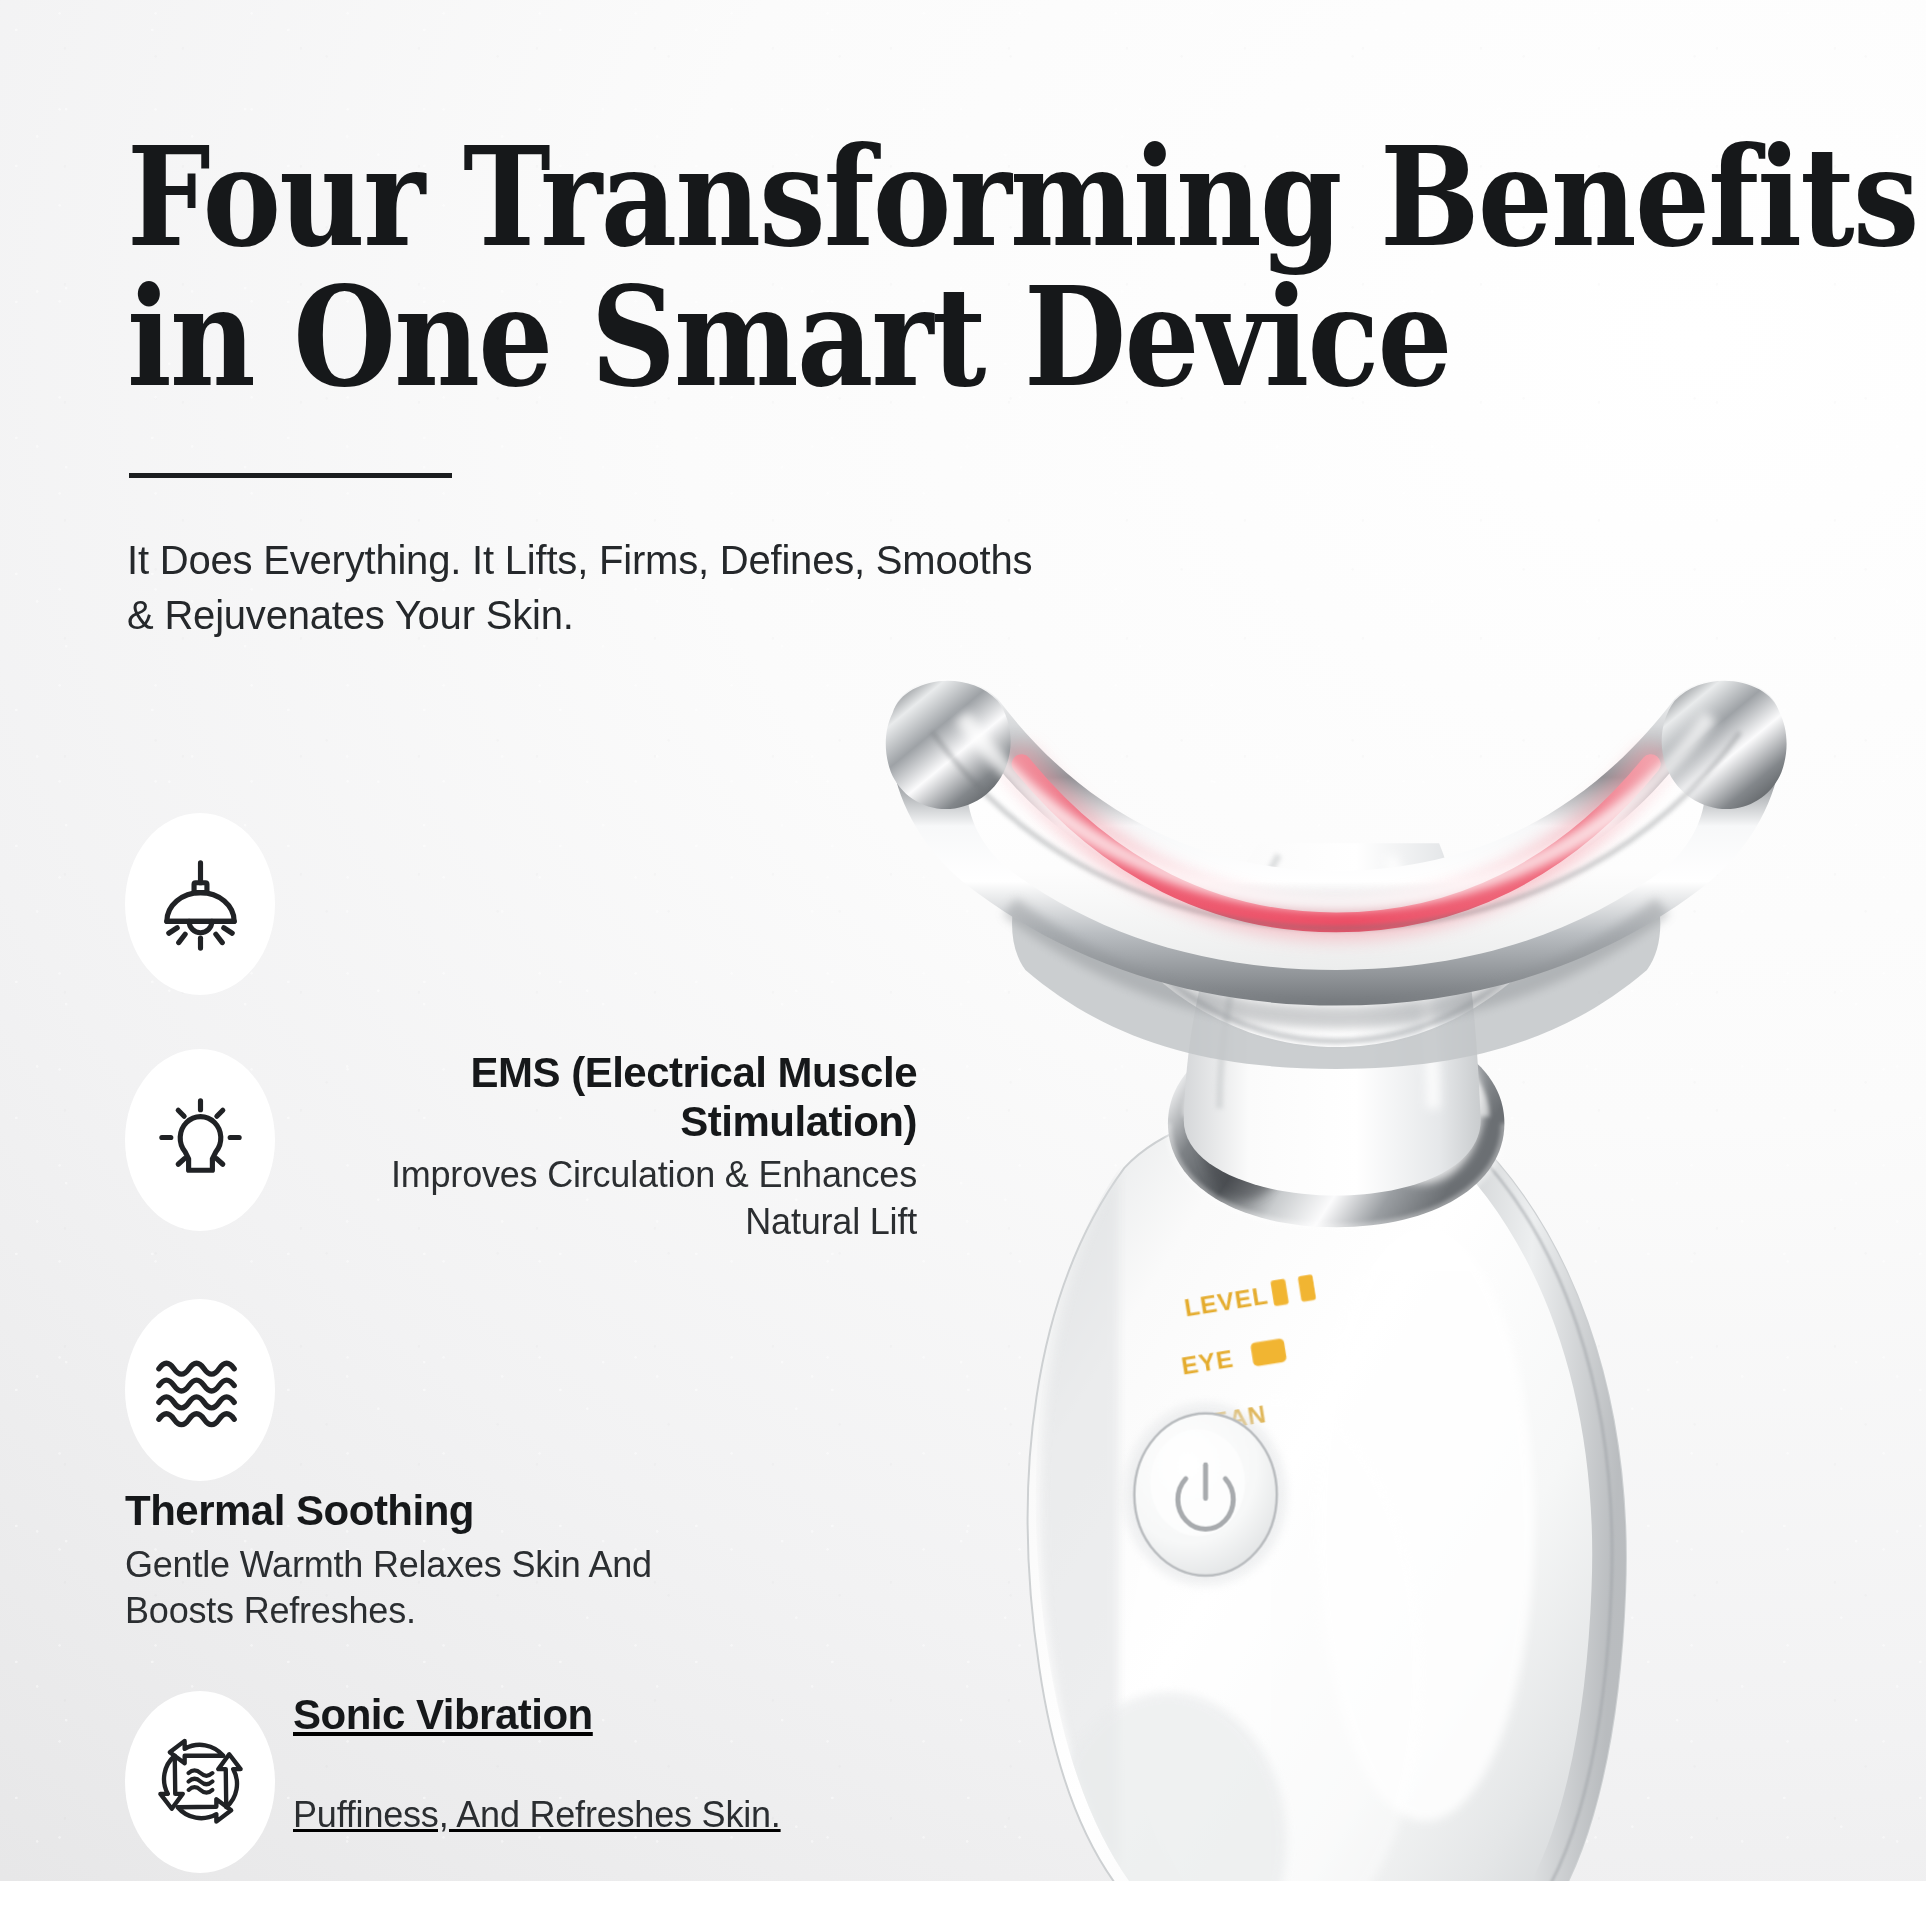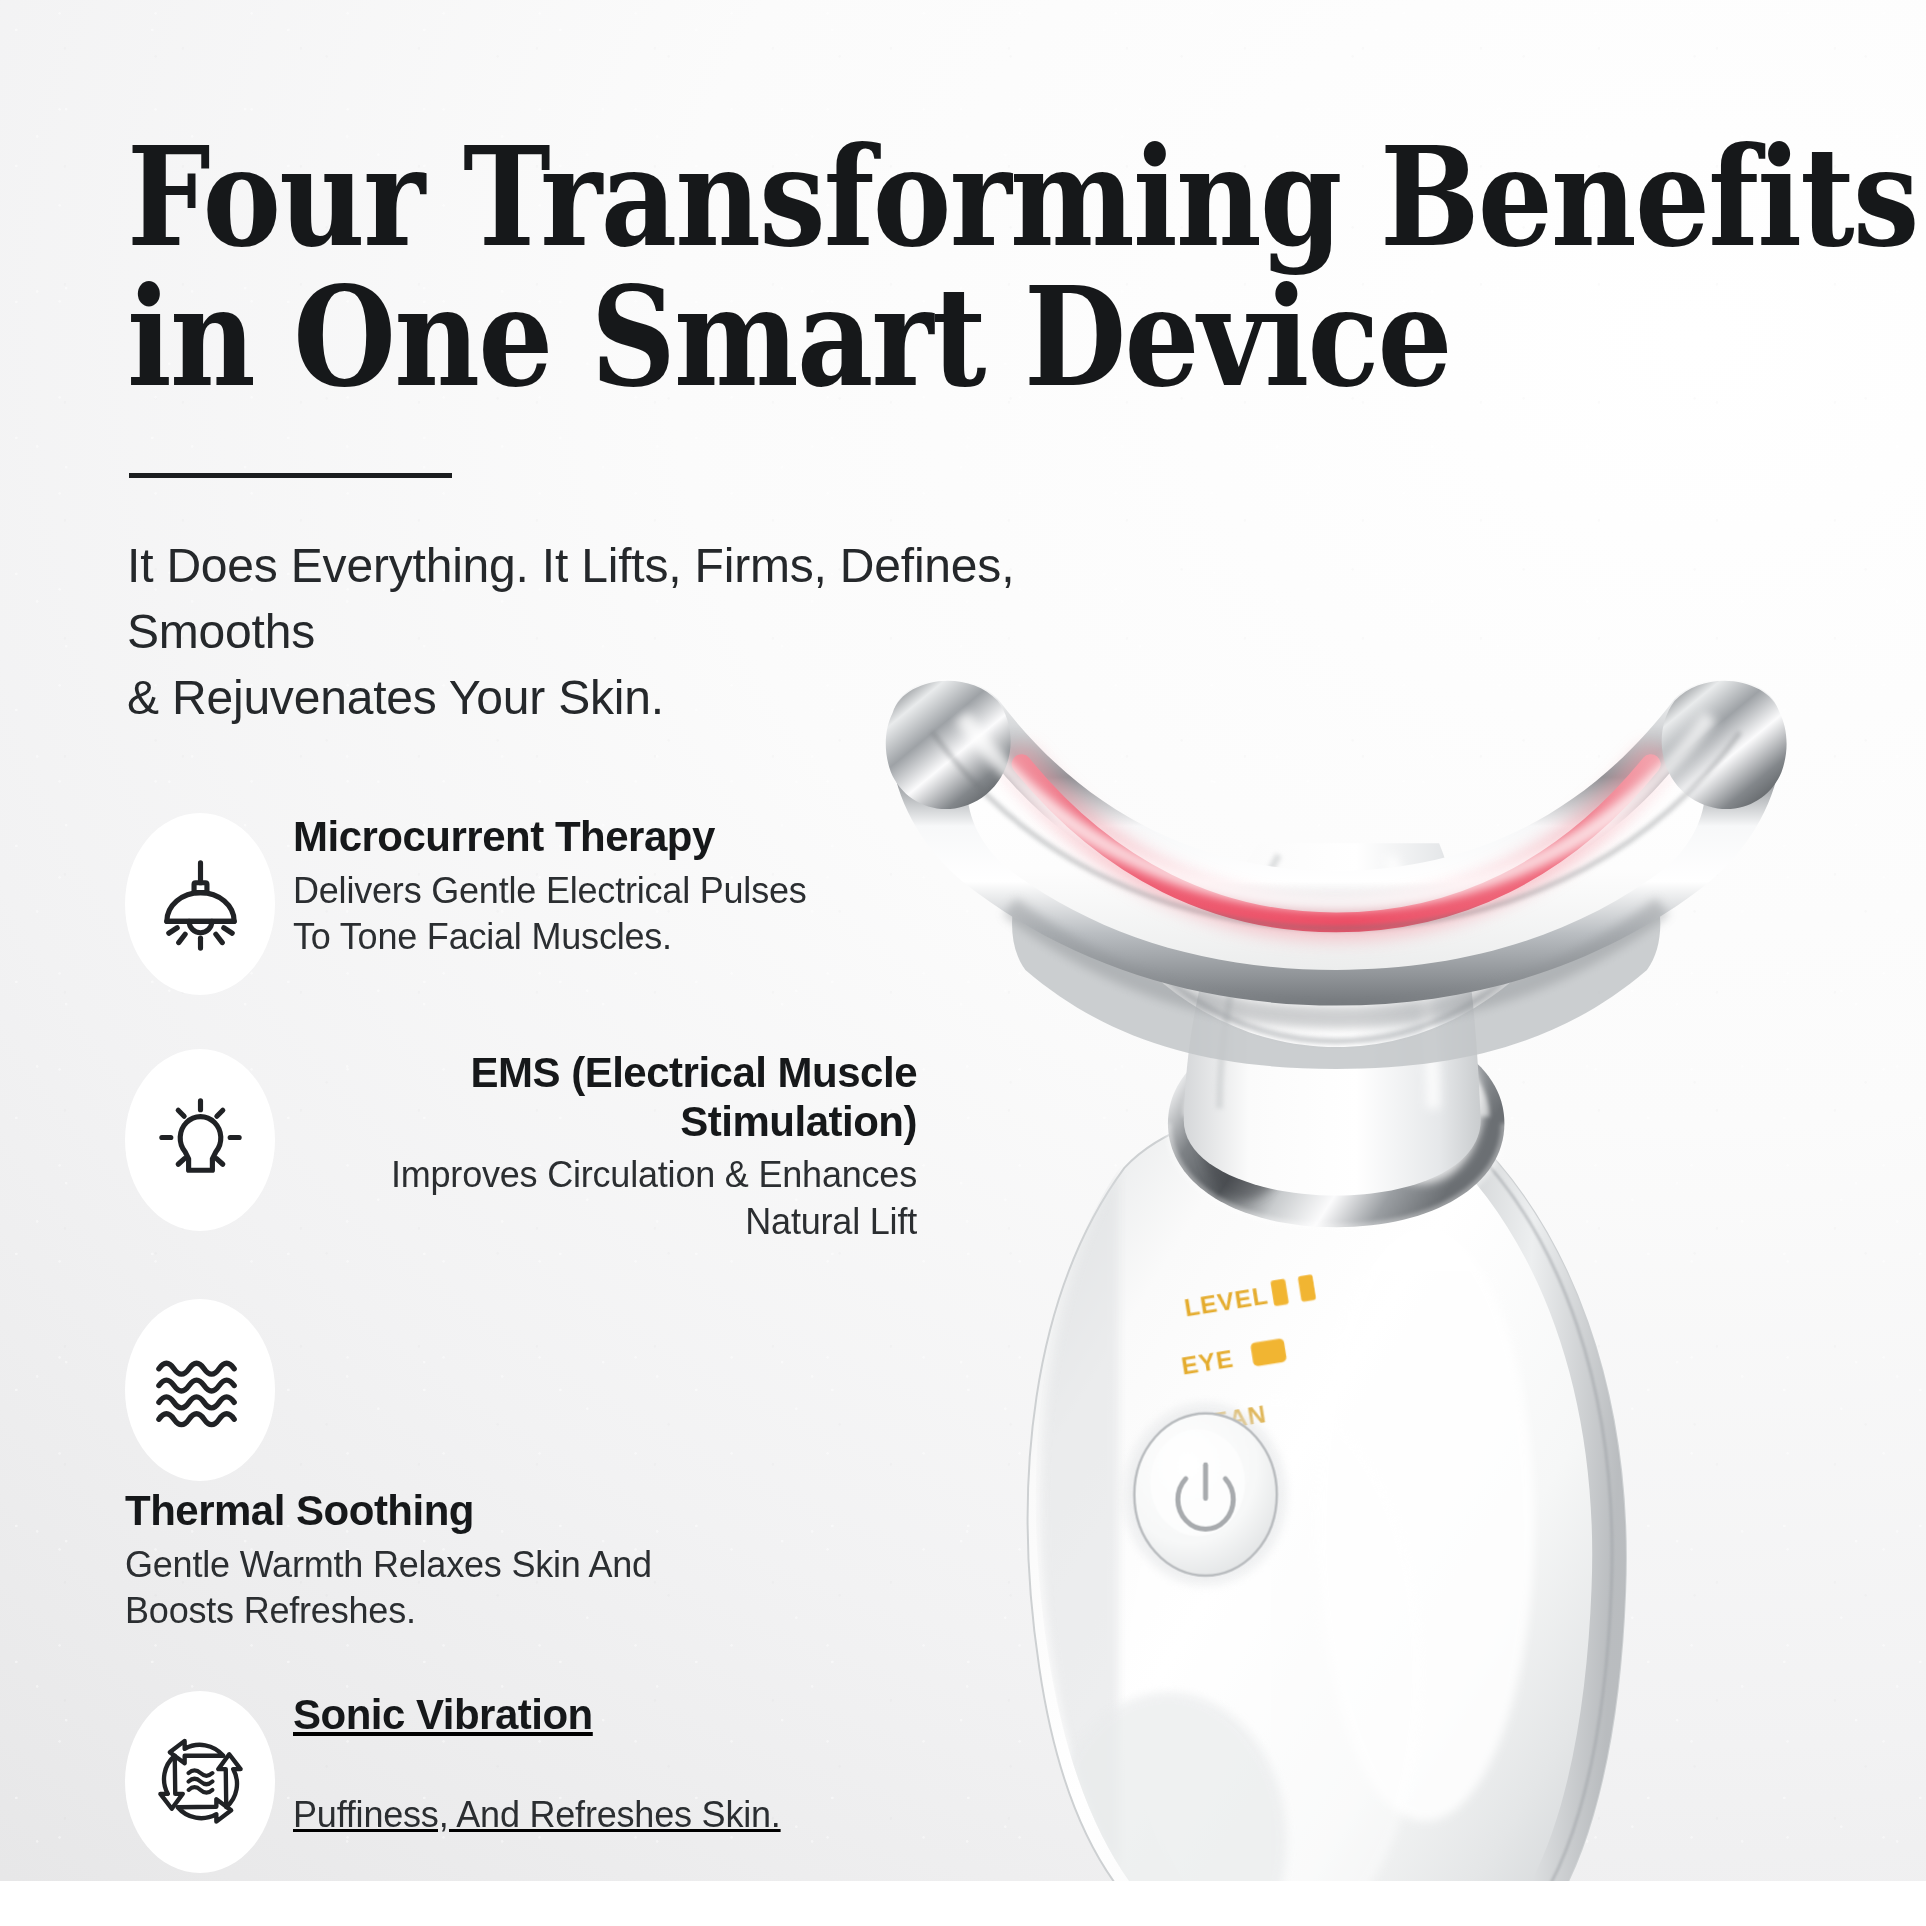--- a/index.html
+++ b/index.html
@@ -51,21 +51,21 @@
   #headline .hl-line{ display:block; white-space:nowrap; }
 
   #divider{
     position:absolute; left:129px; top:473px;
     width:323px; height:5px;
     background:#1b1d1f;
   }
 
   #subhead{
     position:absolute; left:127px; top:533px; width:1030px;
-    font-size:48px;
+    font-size:40px;
     line-height:1.38;
     color:#25282b;
     letter-spacing:-0.2px;
     font-weight:400;
   }
   #subhead .sub-line{ display:block; }
 
   
   #benefits{ position:absolute; left:125px; top:807px; width:792px; }
 
@@ -152,27 +152,20 @@
             <line x1="18" y1="69" x2="86" y2="69"></line>
             <path d="M40.5 69 a11.5 11.5 0 0 0 23 0"></path>
             <line x1="52" y1="86" x2="52" y2="96"></line>
             <line x1="36.5" y1="82" x2="30" y2="90.5"></line>
             <line x1="67.5" y1="82" x2="74" y2="90.5"></line>
             <line x1="28.5" y1="75.5" x2="20" y2="81"></line>
             <line x1="75.5" y1="75.5" x2="84" y2="81"></line>
           </svg>
         </span>
       </div>
-      <div class="b-text">
-        <div class="b-title">Microcurrent Therapy</div>
-        <div class="b-desc">
-          <span>Delivers Gentle Electrical Pulses</span><br>
-          <span>To Tone Facial Muscles.</span>
-        </div>
-      </div>
     </div>
 
     <div class="benefit" id="benefit-1">
       <div class="icon-badge">
         <span>
           <svg width="103" height="103" viewBox="0 0 104 104" fill="none" stroke="#202225" stroke-width="5.2" stroke-linecap="round" stroke-linejoin="round">
             <path d="M36.5 63.5 A20.5 21.5 0 1 1 67.5 63.5 L64 70.5 L64 82 L40 82 L40 70.5 Z"></path>
             <line x1="52" y1="12" x2="52" y2="21"></line>
             <line x1="29.5" y1="21.5" x2="35.5" y2="27.5"></line>
             <line x1="74.5" y1="21.5" x2="68.5" y2="27.5"></line>

